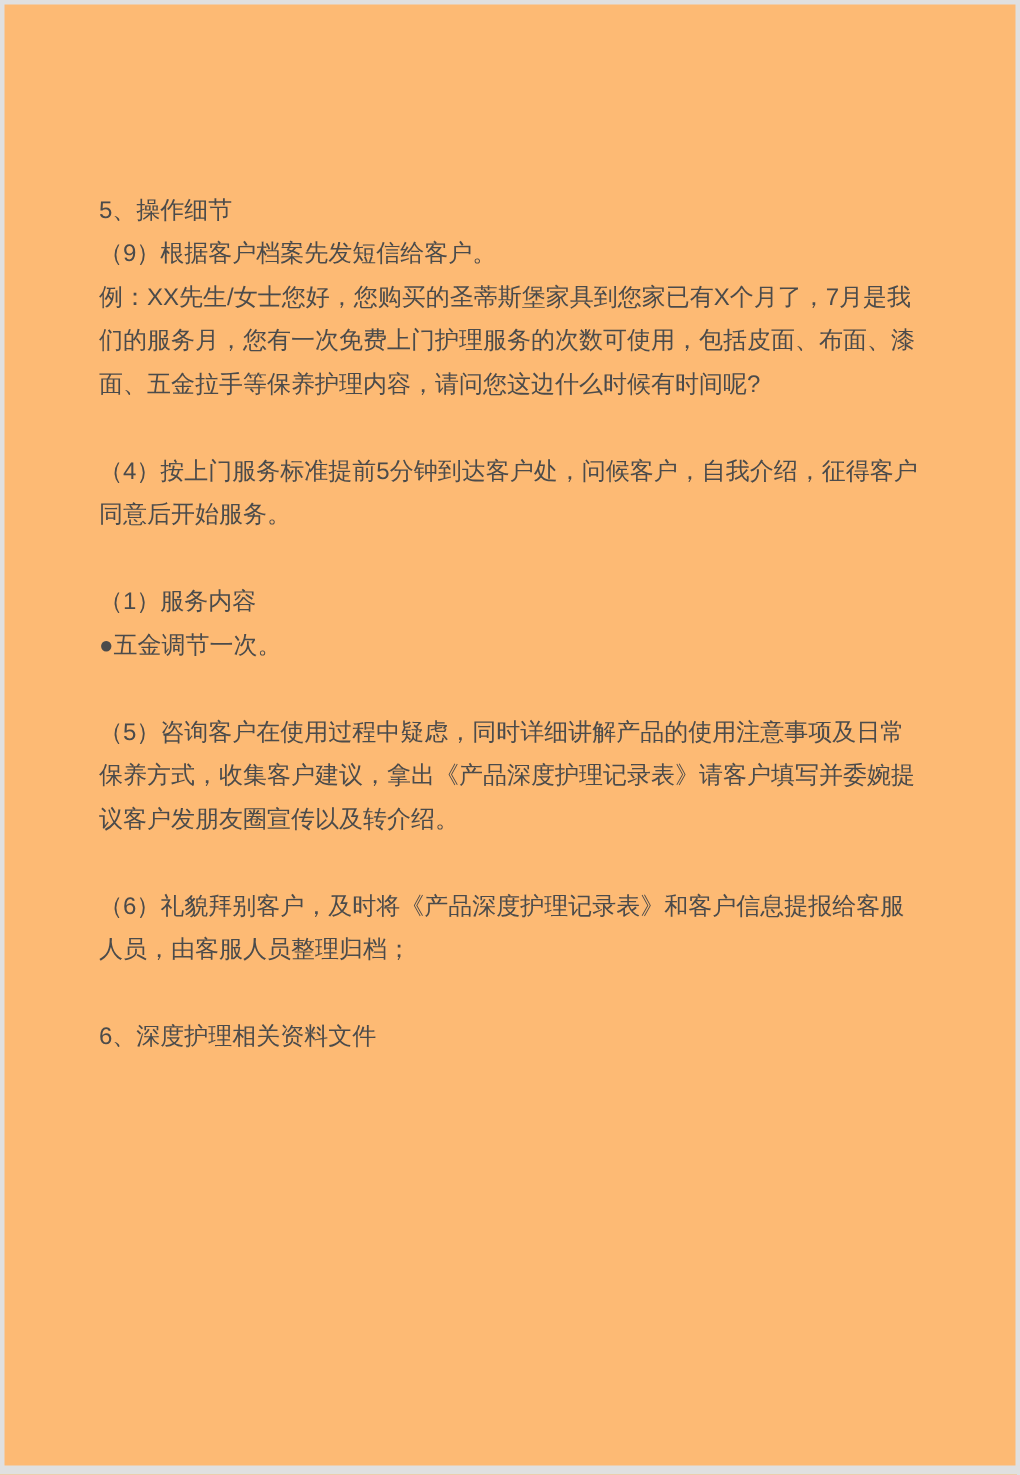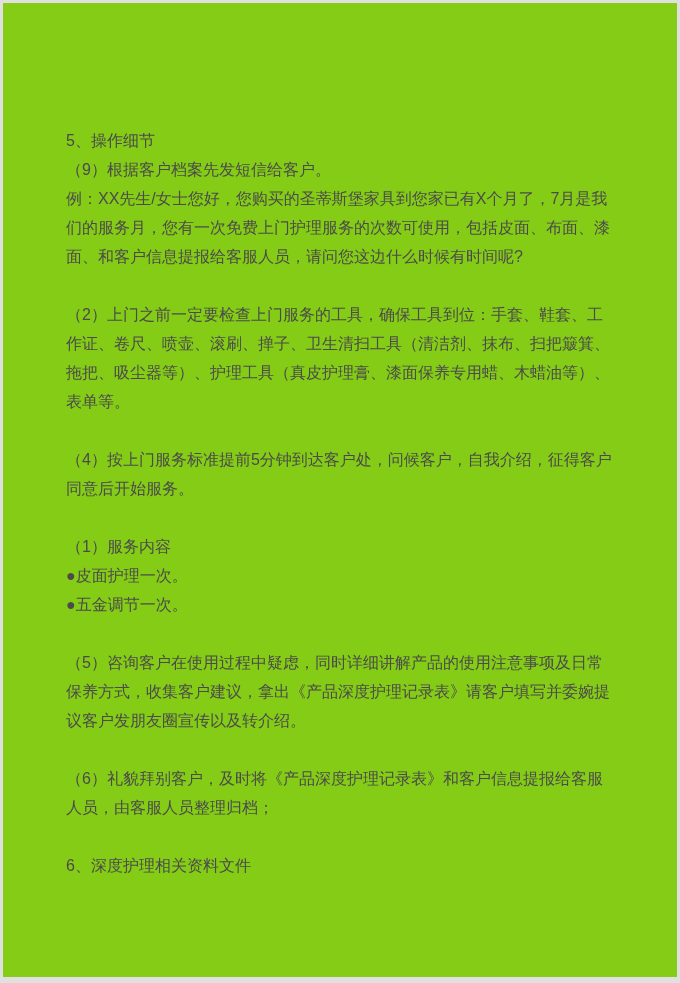--- a/index.html
+++ b/index.html
@@ -13,21 +13,21 @@
     position: relative;
     font-family: "Liberation Sans", "DejaVu Sans", sans-serif;
     overflow: hidden;
   }
   .paper {
     position: absolute;
     left: 3px;
     top: 3px;
     right: 3px;
     bottom: 6px;
-    background: #84cc16;
+    background: #fdba74;
     overflow: hidden;
   }
   .doc-content {
     padding: 123px 60px 0 63px;
     color: #4b4b4b;
     font-size: 16px;
     line-height: 29px;
     text-align: left;
   }
   .doc-content p {
@@ -39,34 +39,30 @@
 </style>
 </head>
 <body>
 
 <div class="paper">
   <div class="doc-content">
 
     <div class="block">
       <p>5、操作细节</p>
       <p>（9）根据客户档案先发短信给客户。</p>
-      <p>例：XX先生/女士您好，您购买的圣蒂斯堡家具到您家已有X个月了，7月是我们的服务月，您有一次免费上门护理服务的次数可使用，包括皮面、布面、漆面、和客户信息提报给客服人员，请问您这边什么时候有时间呢?</p>
+      <p>例：XX先生/女士您好，您购买的圣蒂斯堡家具到您家已有X个月了，7月是我们的服务月，您有一次免费上门护理服务的次数可使用，包括皮面、布面、漆面、五金拉手等保养护理内容，请问您这边什么时候有时间呢?</p>
     </div>
 
-    <div class="block">
-      <p>（2）上门之前一定要检查上门服务的工具，确保工具到位：手套、鞋套、工作证、卷尺、喷壶、滚刷、掸子、卫生清扫工具（清洁剂、抹布、扫把簸箕、拖把、吸尘器等）、护理工具（真皮护理膏、漆面保养专用蜡、木蜡油等）、表单等。</p>
-    </div>
 
     <div class="block">
       <p>（4）按上门服务标准提前5分钟到达客户处，问候客户，自我介绍，征得客户同意后开始服务。</p>
     </div>
 
     <div class="block">
       <p>（1）服务内容</p>
-      <p>●皮面护理一次。</p>
       <p>●五金调节一次。</p>
     </div>
 
     <div class="block">
       <p>（5）咨询客户在使用过程中疑虑，同时详细讲解产品的使用注意事项及日常保养方式，收集客户建议，拿出《产品深度护理记录表》请客户填写并委婉提议客户发朋友圈宣传以及转介绍。</p>
     </div>
 
     <div class="block">
       <p>（6）礼貌拜别客户，及时将《产品深度护理记录表》和客户信息提报给客服人员，由客服人员整理归档；</p>
     </div>

